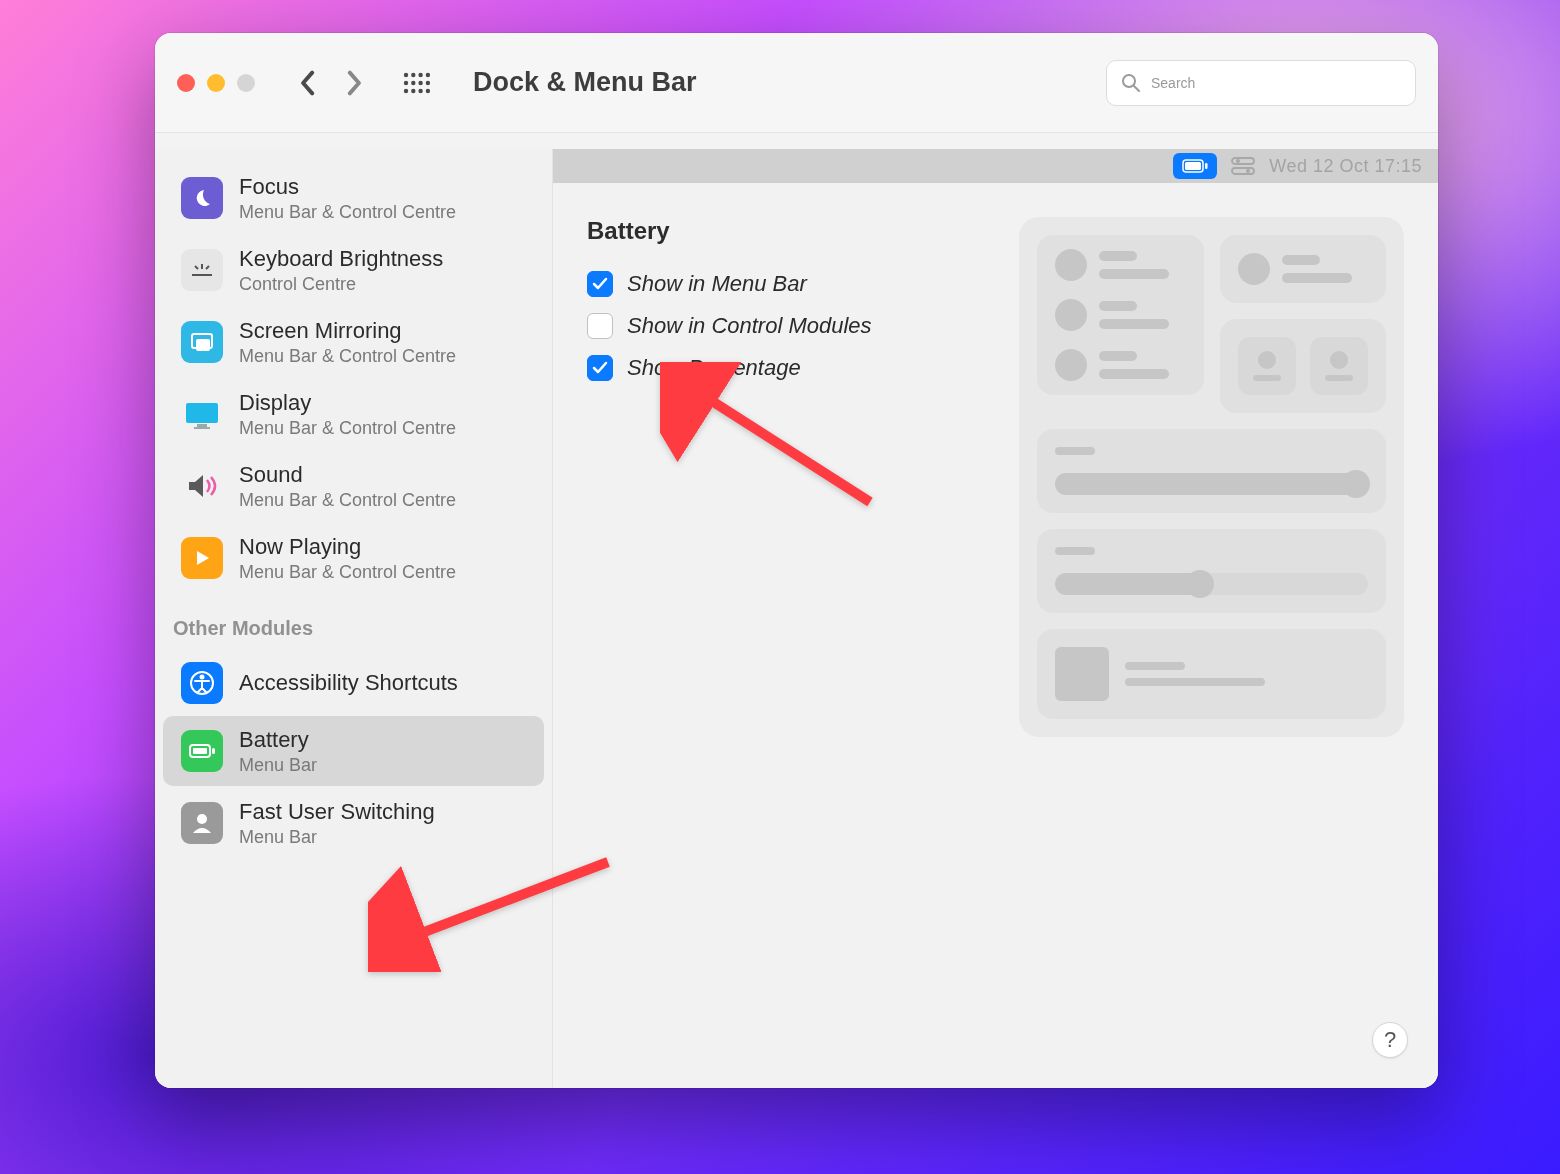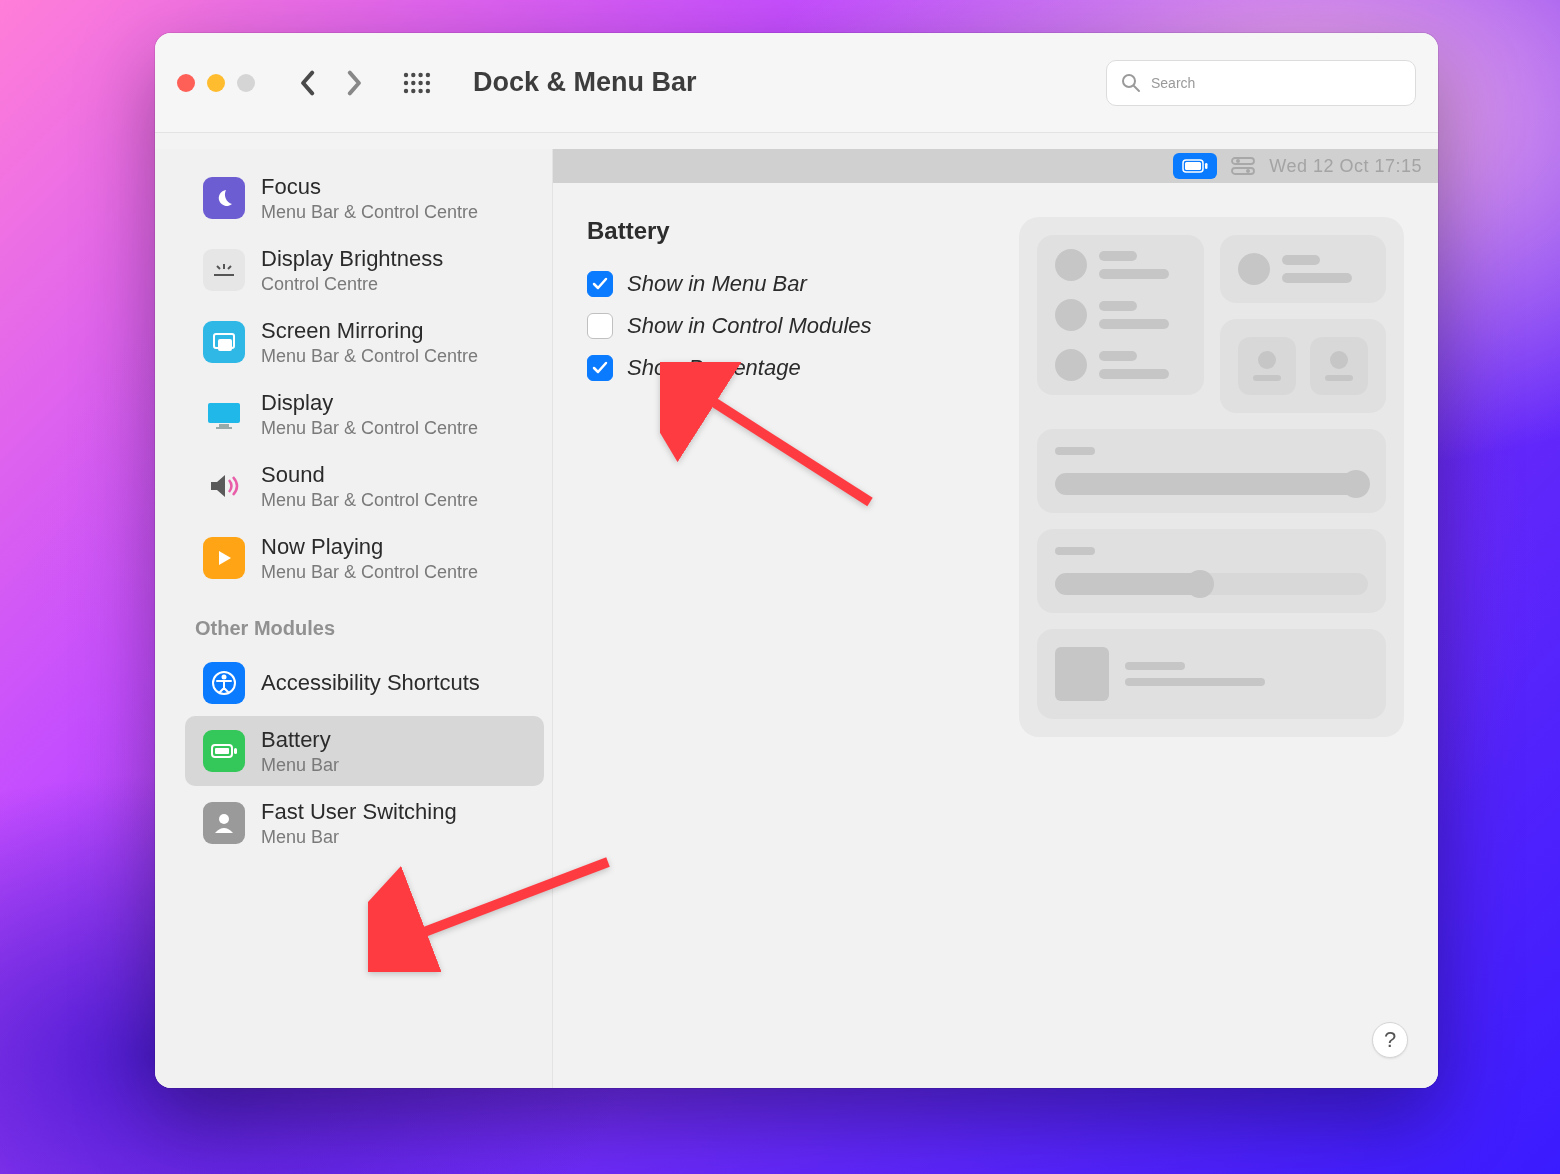--- a/index.html
+++ b/index.html
@@ -43,21 +43,21 @@
   border: 1px solid #dcdcdc; display: flex; align-items: center; padding: 0 14px; gap: 10px;
 }
 .search svg { width: 20px; height: 20px; color: #9a9a9a; }
 .search input {
   border: none; outline: none; flex: 1; font-size: 14px; color: #000000; background: transparent;
 }
 .search input::placeholder { color: #9a9a9a; }
 .body { flex: 1; display: flex; min-height: 0; }
 .sidebar {
   width: 398px; background: #f1f1f1; border-right: 1px solid #e3e3e3;
-  overflow-y: auto; padding-top: 12px; padding-left: 22px;
+  overflow-y: auto; padding-top: 12px;
 }
 .side-item {
   display: flex; align-items: center; gap: 16px; padding: 10px 18px;
   cursor: default; border-radius: 10px; margin: 2px 8px;
 }
 .side-item.selected { background: #d7d7d7; }
 .side-icon {
   width: 42px; height: 42px; border-radius: 9px; flex-shrink: 0;
   display: flex; align-items: center; justify-content: center; color: #fff;
 }
@@ -198,21 +198,21 @@
       <div class="side-item">
         <div class="side-icon" style="background:#e6e6e6;color:#555">
           <svg width="28" height="18" viewBox="0 0 28 18">
               <line x1="4" y1="14" x2="24" y2="14" stroke="currentColor" stroke-width="2"></line>
               <line x1="14" y1="3" x2="14" y2="8" stroke="currentColor" stroke-width="2"></line>
               <line x1="7" y1="5" x2="10" y2="8" stroke="currentColor" stroke-width="2"></line>
               <line x1="21" y1="5" x2="18" y2="8" stroke="currentColor" stroke-width="2"></line>
             </svg>
         </div>
         <div class="side-text">
-          <span class="side-label">Display Brightness</span>
+          <span class="side-label">Keyboard Brightness</span>
           <span class="side-sub">Control Centre</span>
         </div>
       </div>
 
       <div class="side-item">
         <div class="side-icon" style="background:#2fb7e6">
           <svg width="26" height="22" viewBox="0 0 26 22">
               <rect x="3" y="3" width="20" height="14" rx="2" fill="none" stroke="#fff" stroke-width="2"></rect>
               <rect x="7" y="8" width="14" height="12" rx="2" fill="#fff"></rect>
             </svg>

